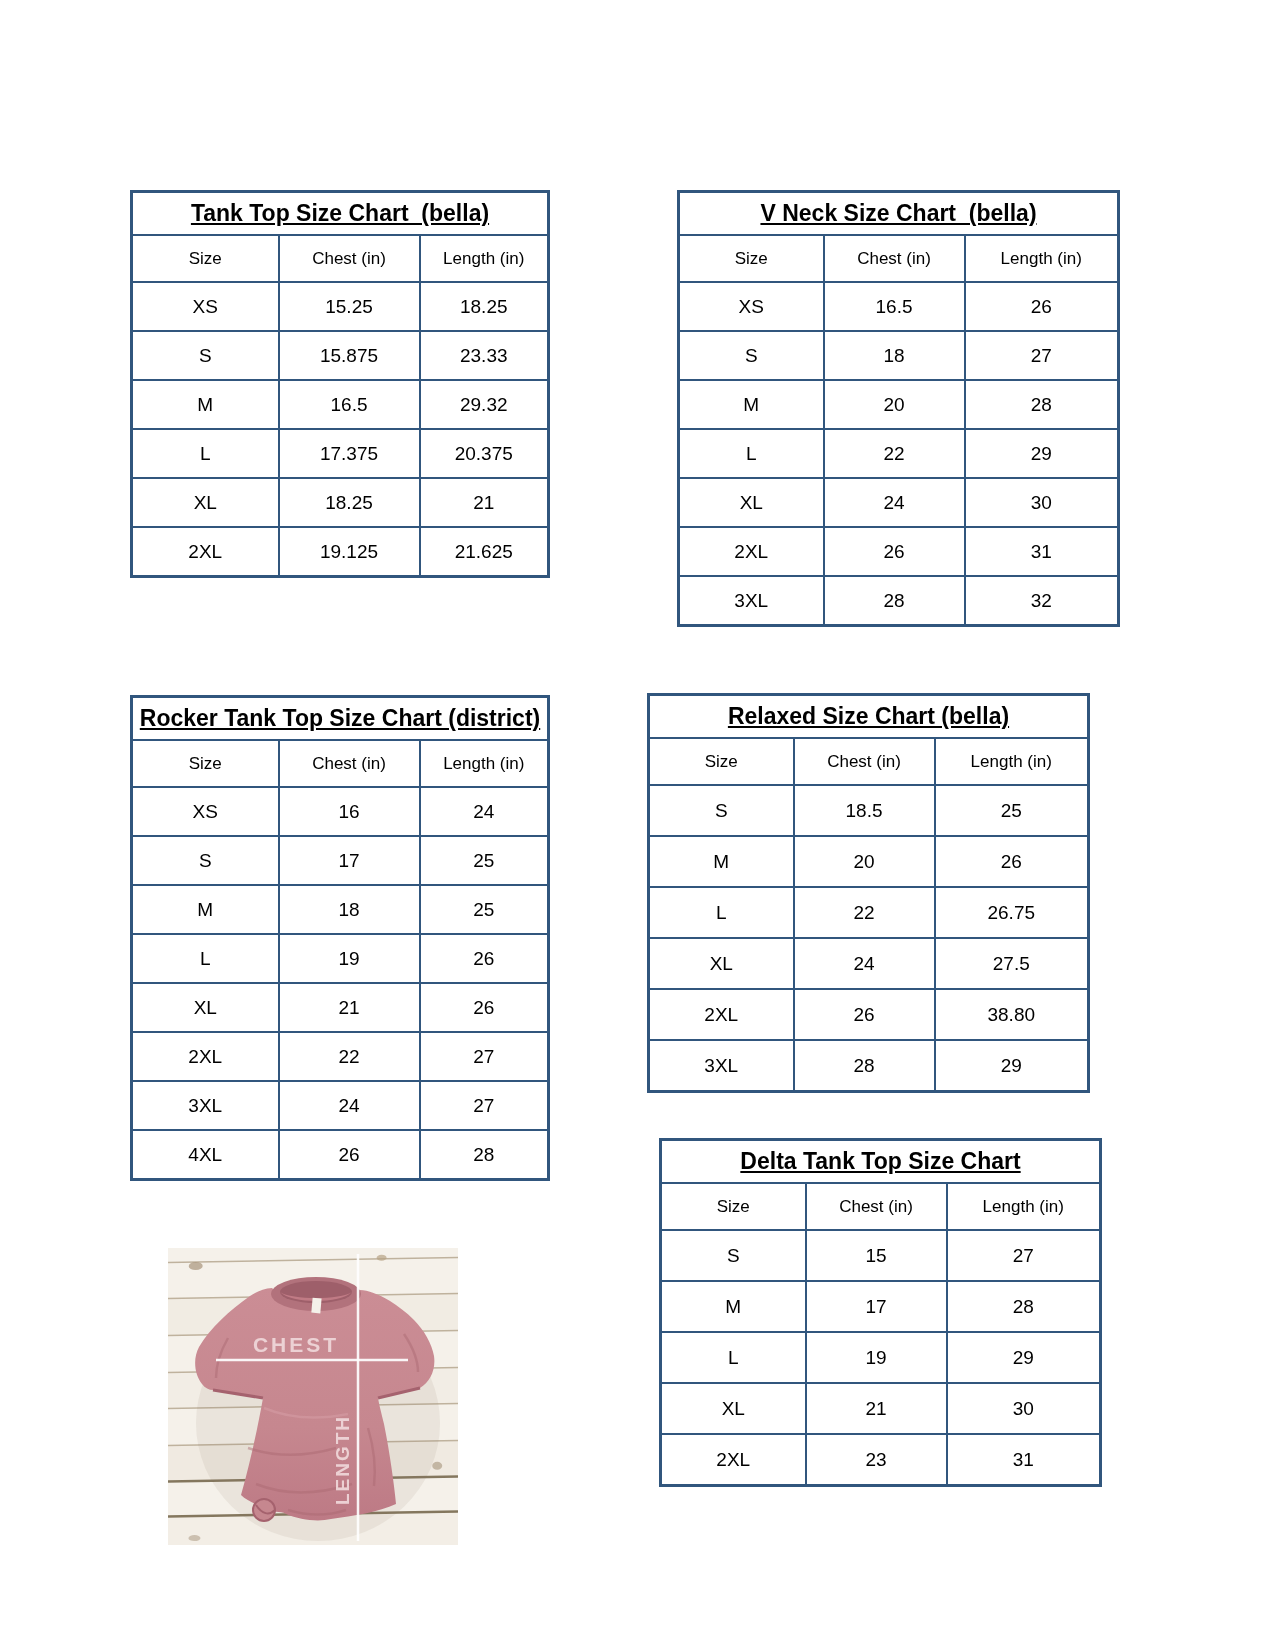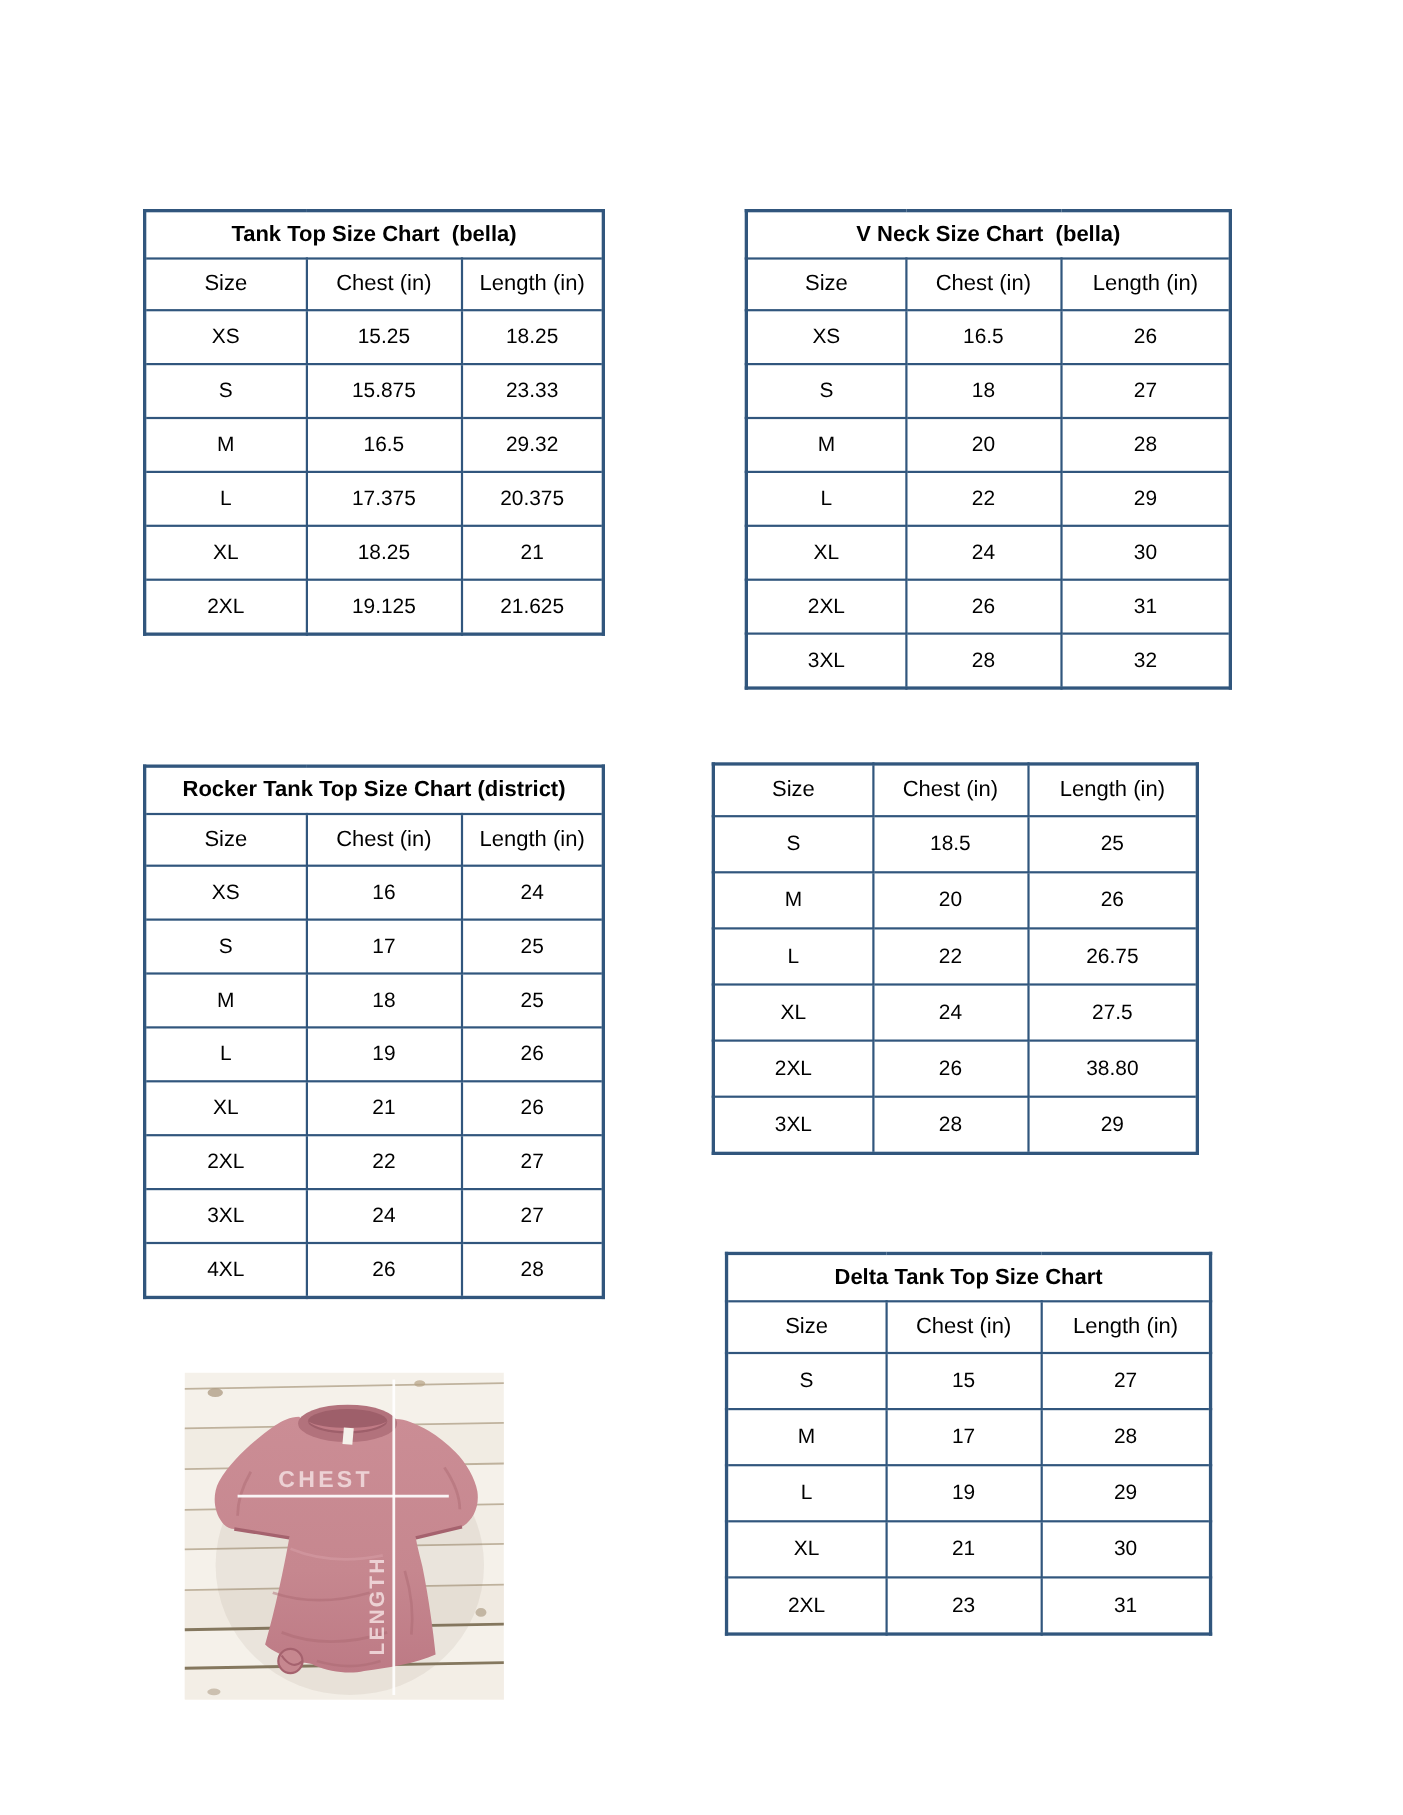--- a/index.html
+++ b/index.html
@@ -23,25 +23,26 @@
     text-align:center;
     vertical-align:middle;
     font-weight:normal;
     font-size:19px;
     padding:0;
     color:#000000;
   }
   table.size-table { border:3px solid #31567d; }
   table.size-table th.title {
     font-weight:bold;
-    font-size:20px;
+    font-size:23px;
     white-space:pre;
     height:41px;
+    text-decoration:underline;
   }
-  table.size-table tr.cols th { height:45px; font-size:20px; }
+  table.size-table tr.cols th { height:45px; font-size:17px; }
   #t1 td, #t2 td, #t3 td { height:47px; }
   #t4 td, #t5 td { height:49px; }
 
   #t1 { left:130px; top:190px; width:417px; }
   #t2 { left:677px; top:190px; width:440px; }
   #t3 { left:130px; top:695px; width:417px; }
   #t4 { left:647px; top:693px; width:440px; }
   #t5 { left:647px; top:1138px; width:440px;margin-left:12px; }
 
   .photo {
@@ -221,20 +222,23 @@
       </tbody>
   </table>
 
   <table class="size-table" id="t4">
     <colgroup>
         <col style="width:145px">
         <col style="width:141px">
         <col style="width:154px">
       </colgroup>
     <thead>
+      <tr>
+        <th class="title" colspan="3">Relaxed Size Chart (bella)</th>
+      </tr>
       <tr class="cols">
           <th>Size</th>
           <th>Chest (in)</th>
           <th>Length (in)</th>
         </tr>
     </thead>
     <tbody>
         <tr>
           <td>S</td>
           <td>18.5</td>

